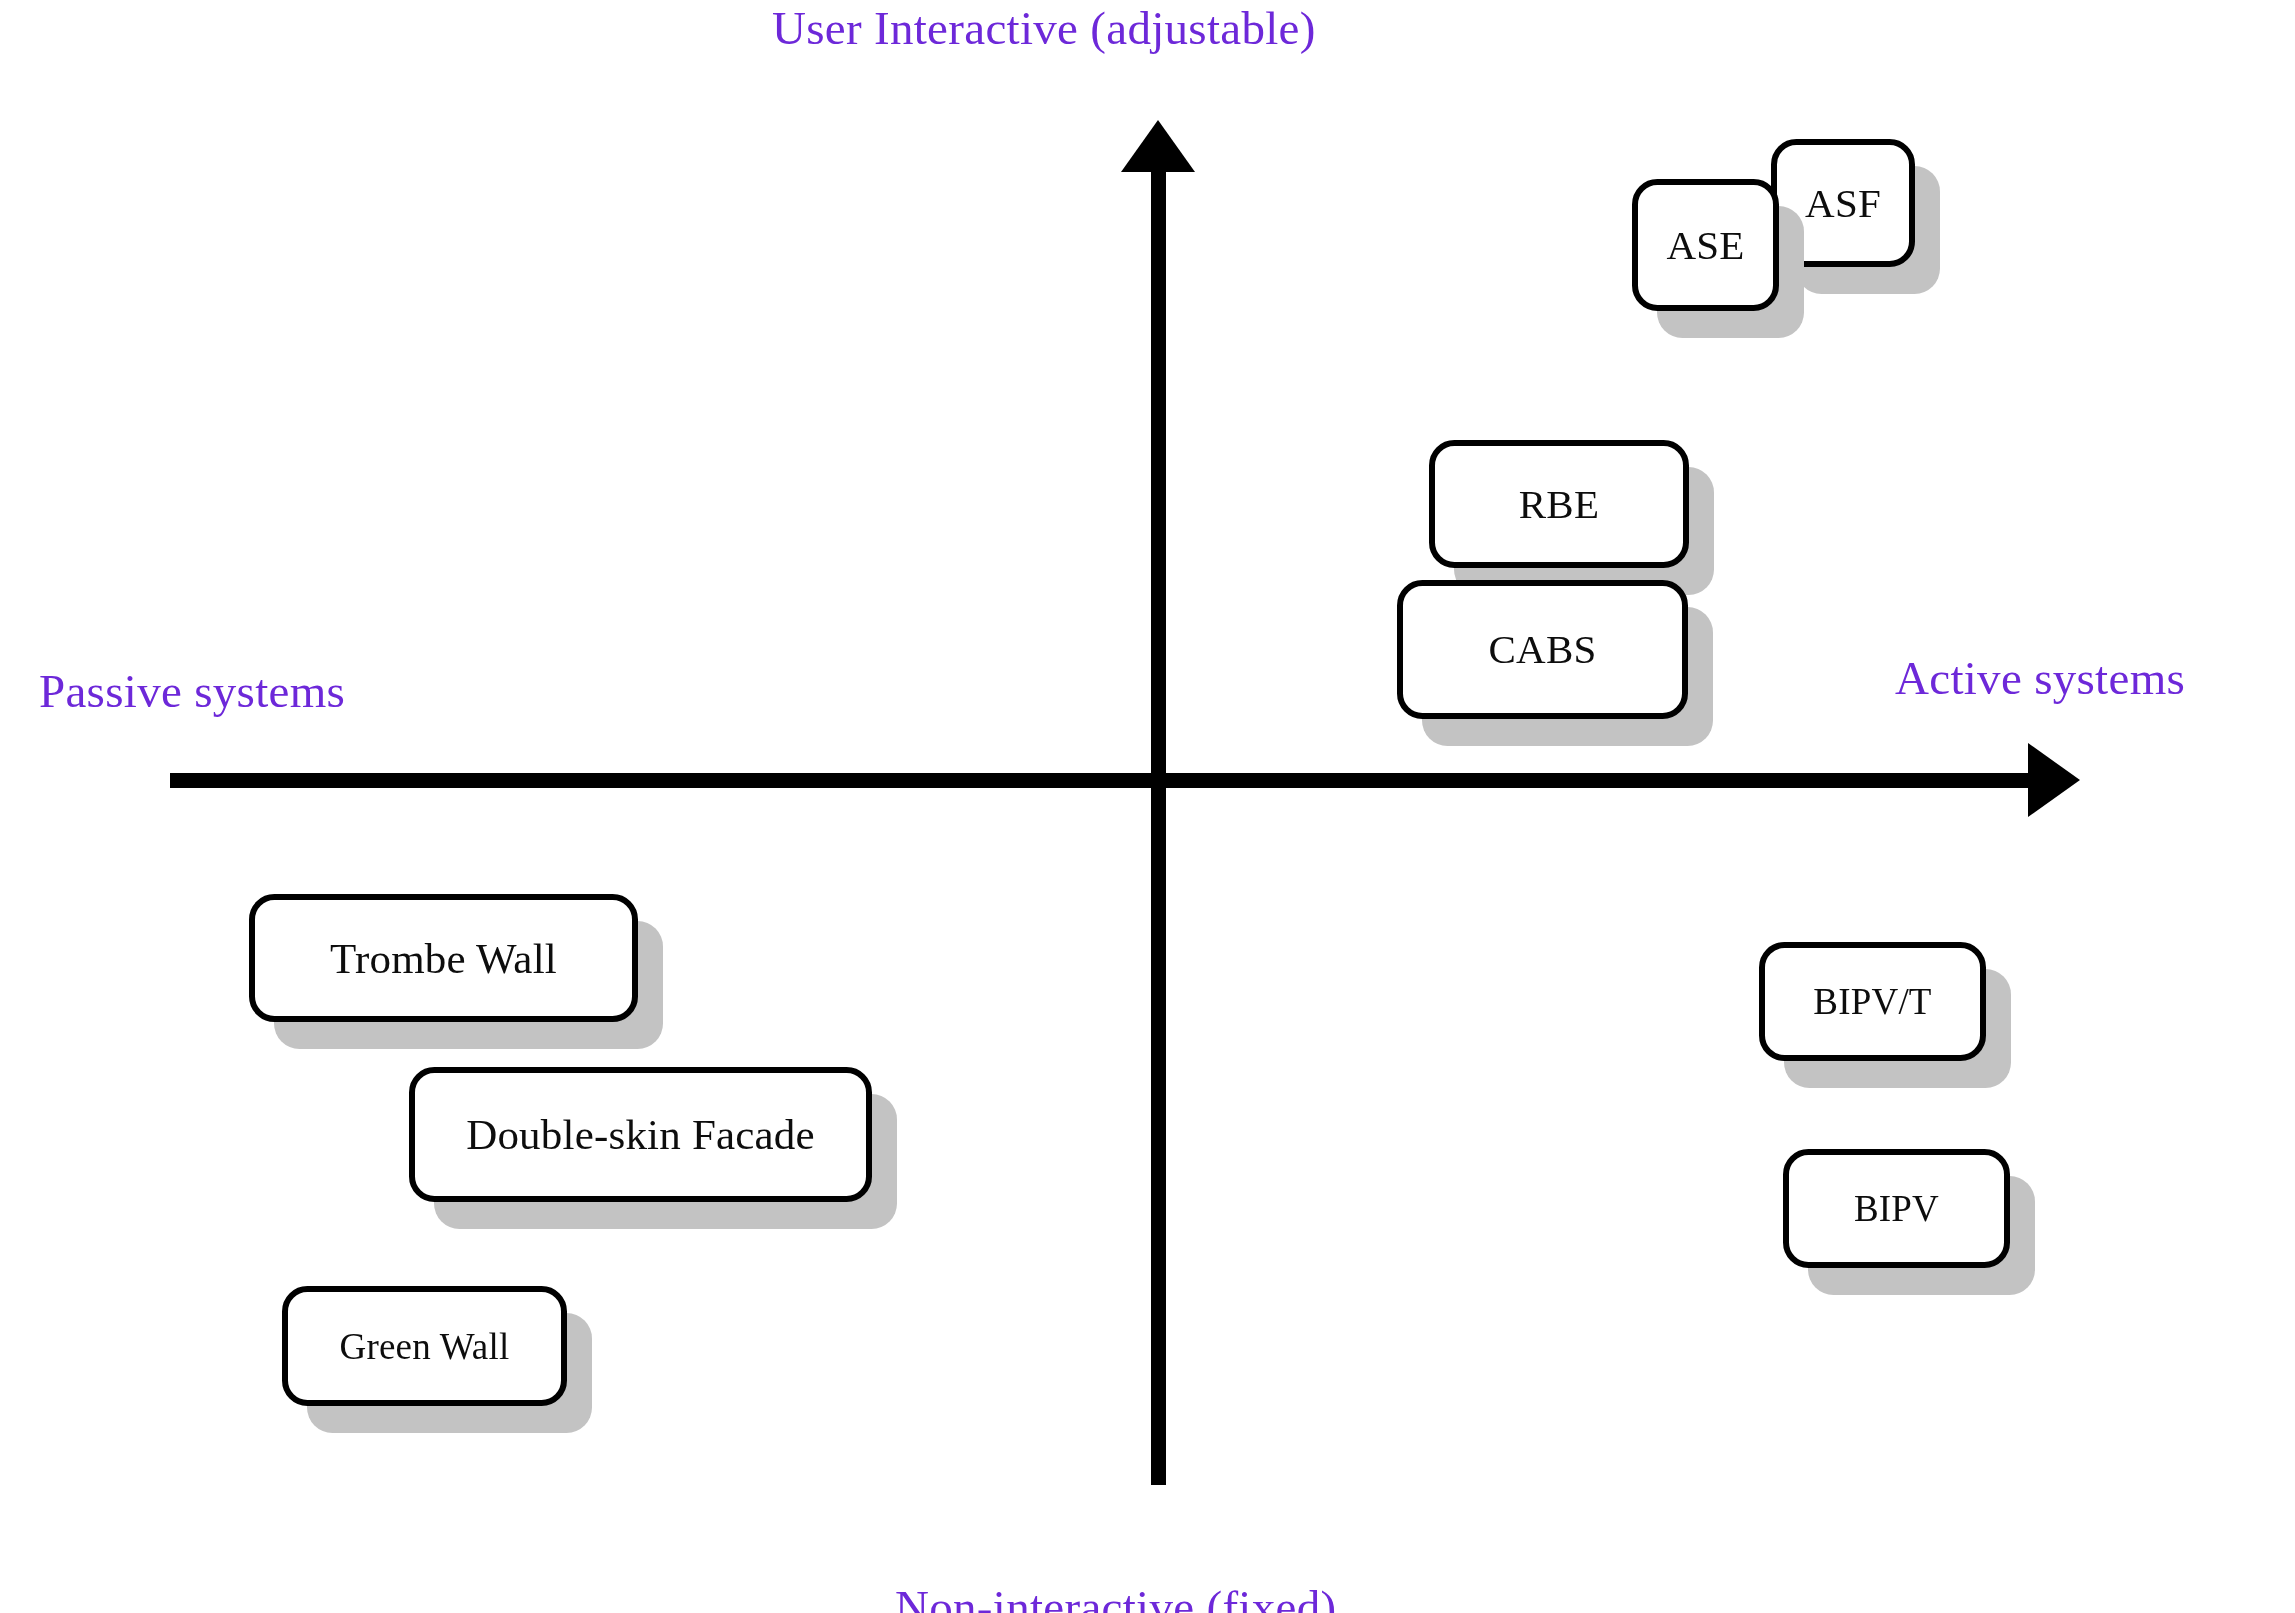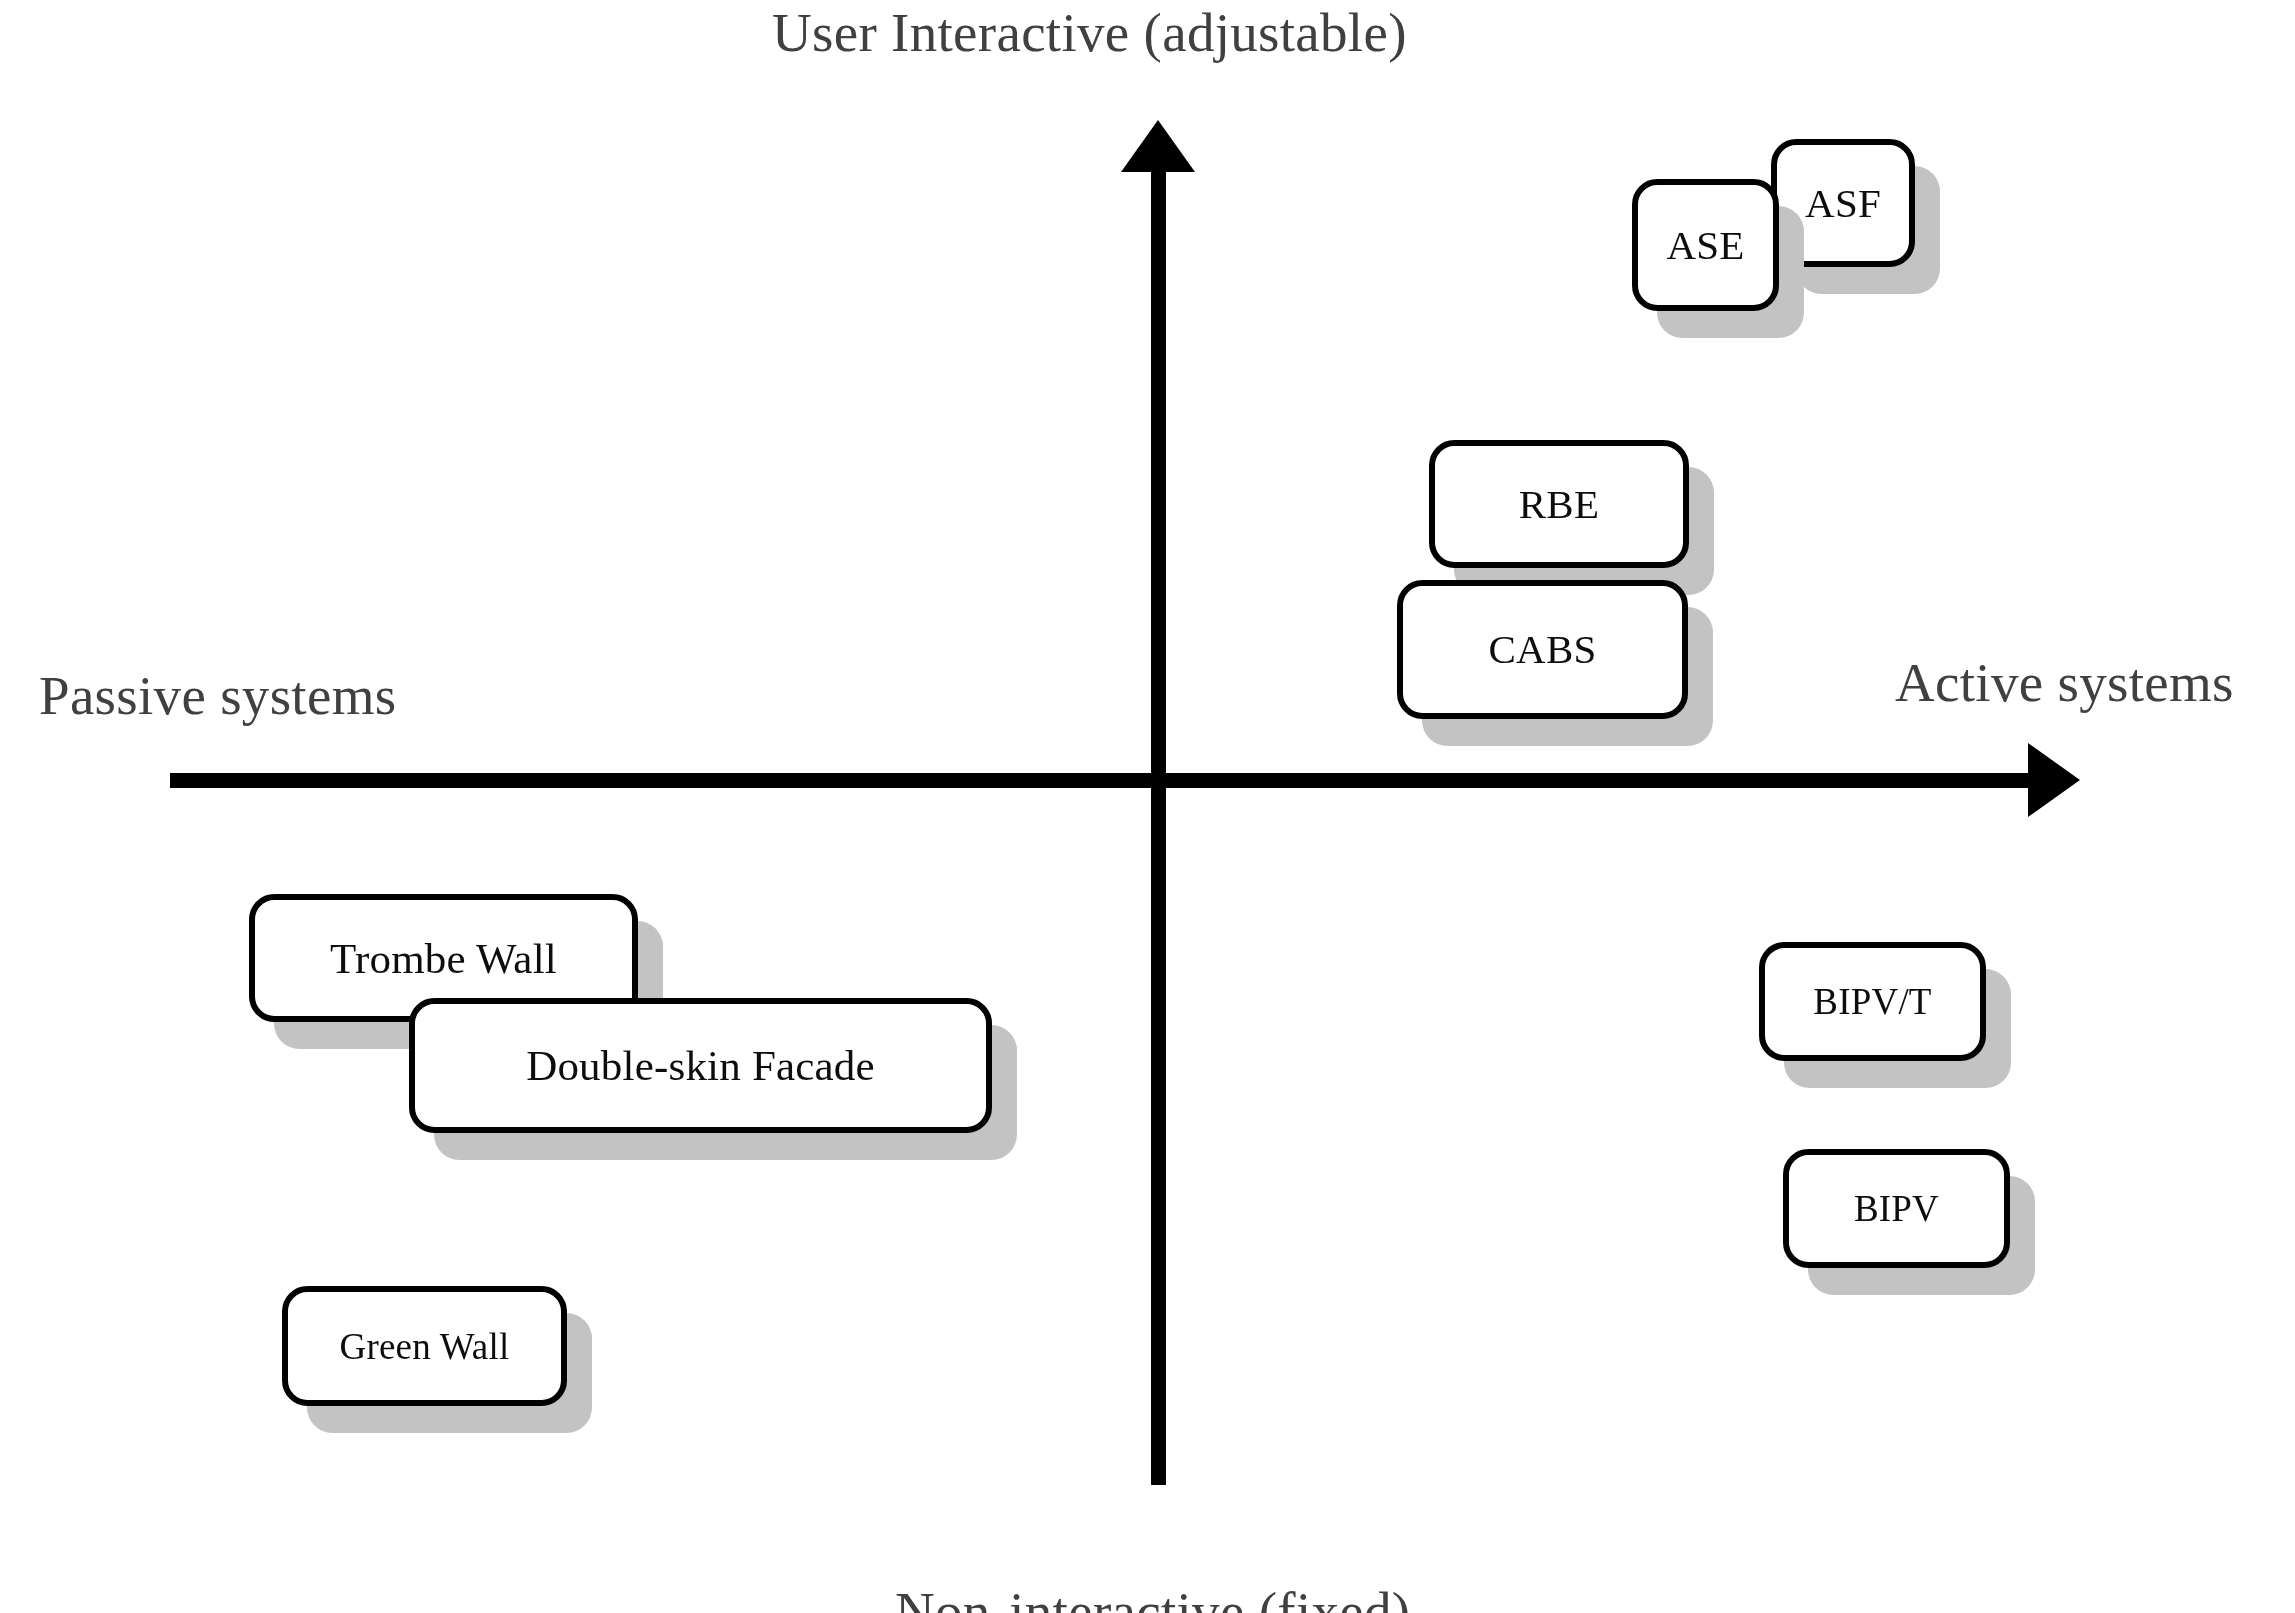--- a/index.html
+++ b/index.html
@@ -54,23 +54,23 @@
     top: 120px;
     border-left: 37px solid transparent;
     border-right: 37px solid transparent;
     border-bottom: 52px solid #000000;
   }
 
   
   .axis-label {
     position: absolute;
     white-space: nowrap;
-    font-size: 55px;
+    font-size: 47px;
     line-height: 1;
-    color: #404040;
+    color: #6d28d9;
     letter-spacing: 0.3px;
   }
   #label-top      { left: 772px; top: 5.3px; }
   #label-bottom   { left: 895px; top: 1584px; }
   #label-left     { left: 39px;   top: 668px; }
   #label-right    { left: 1895px; top: 655px; }
 
   
   .node {
     position: absolute;
@@ -106,21 +106,21 @@
     white-space: nowrap;
     letter-spacing: 0.2px;
   }
 
   
   #node-ase   { left: 1632px; top: 179px;  width: 147px; height: 132px; z-index: 30; }
   #node-asf   { left: 1771px; top: 139px;  width: 144px; height: 128px; z-index: 25; }
   #node-rbe   { left: 1429px; top: 440px;  width: 260px; height: 128px; z-index: 20; }
   #node-cabs  { left: 1397px; top: 580px;  width: 291px; height: 139px; z-index: 21; }
   #node-trombe{ left: 249px;  top: 894px; width: 389px; height: 128px; z-index: 20; }
-  #node-dsf   { left: 409px;  top: 998px; width: 583px; height: 135px; z-index: 21; }
+  #node-dsf   { left: 409px;  top: 1067px; width: 463px; height: 135px; z-index: 21; }
   #node-green { left: 282px;  top: 1286px; width: 277px; height: 120px; z-index: 20; padding-left: 8px; }
   #node-bipvt { left: 1759px; top: 942px; width: 227px; height: 119px; z-index: 20; }
   #node-bipv  { left: 1783px; top: 1149px; width: 227px; height: 119px; z-index: 20; }
 
   
   #node-trombe .node-label,
   #node-dsf .node-label { font-size: 43px; }
   #node-green .node-label { font-size: 37px; }
   #node-bipvt .node-label,
   #node-bipv .node-label { font-size: 37px; }

